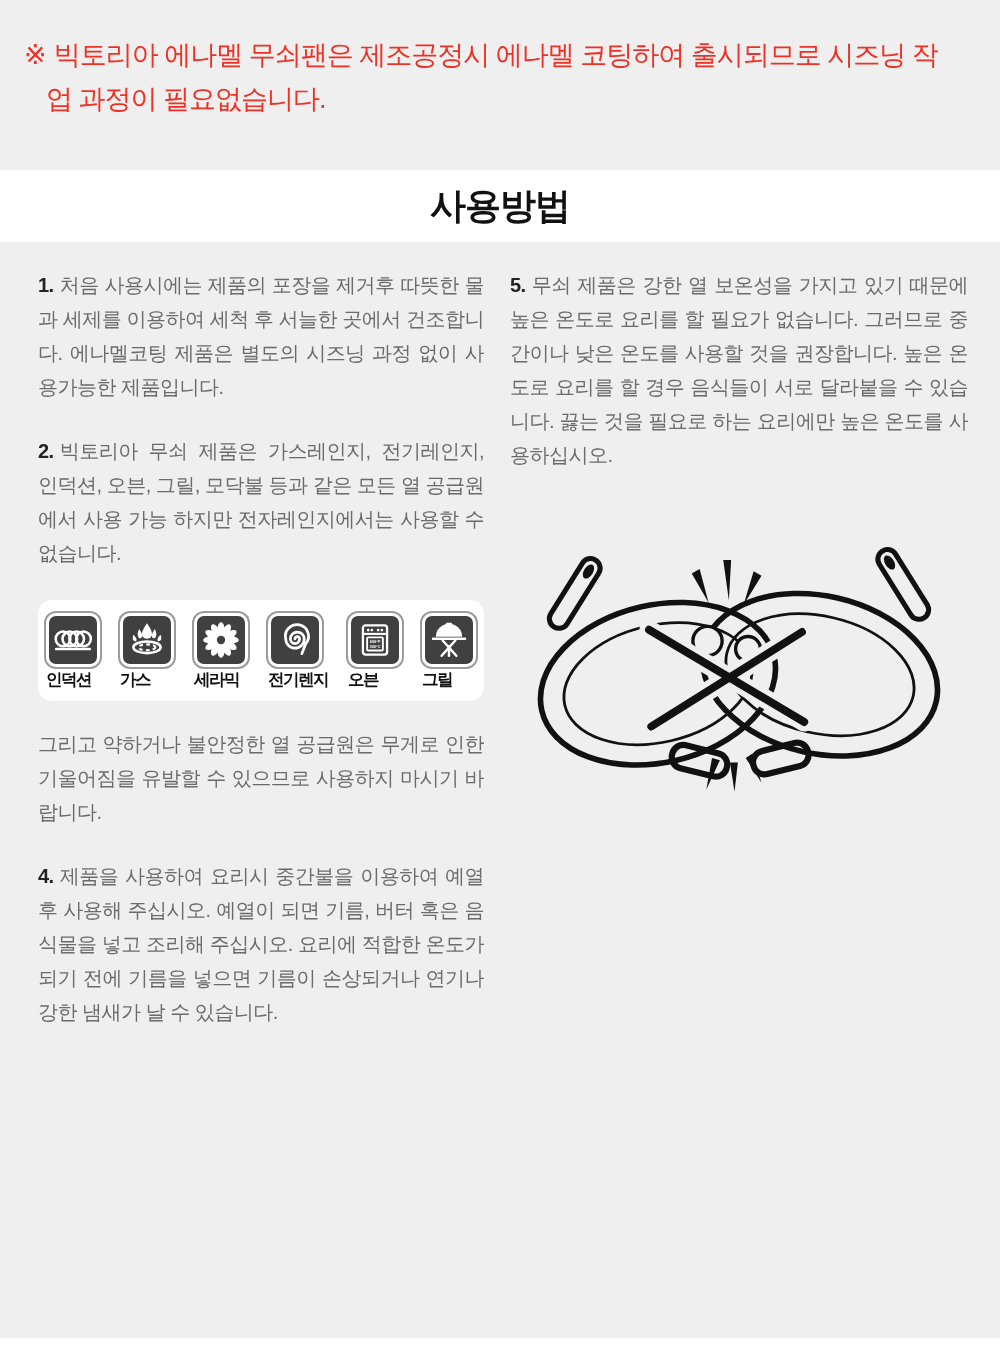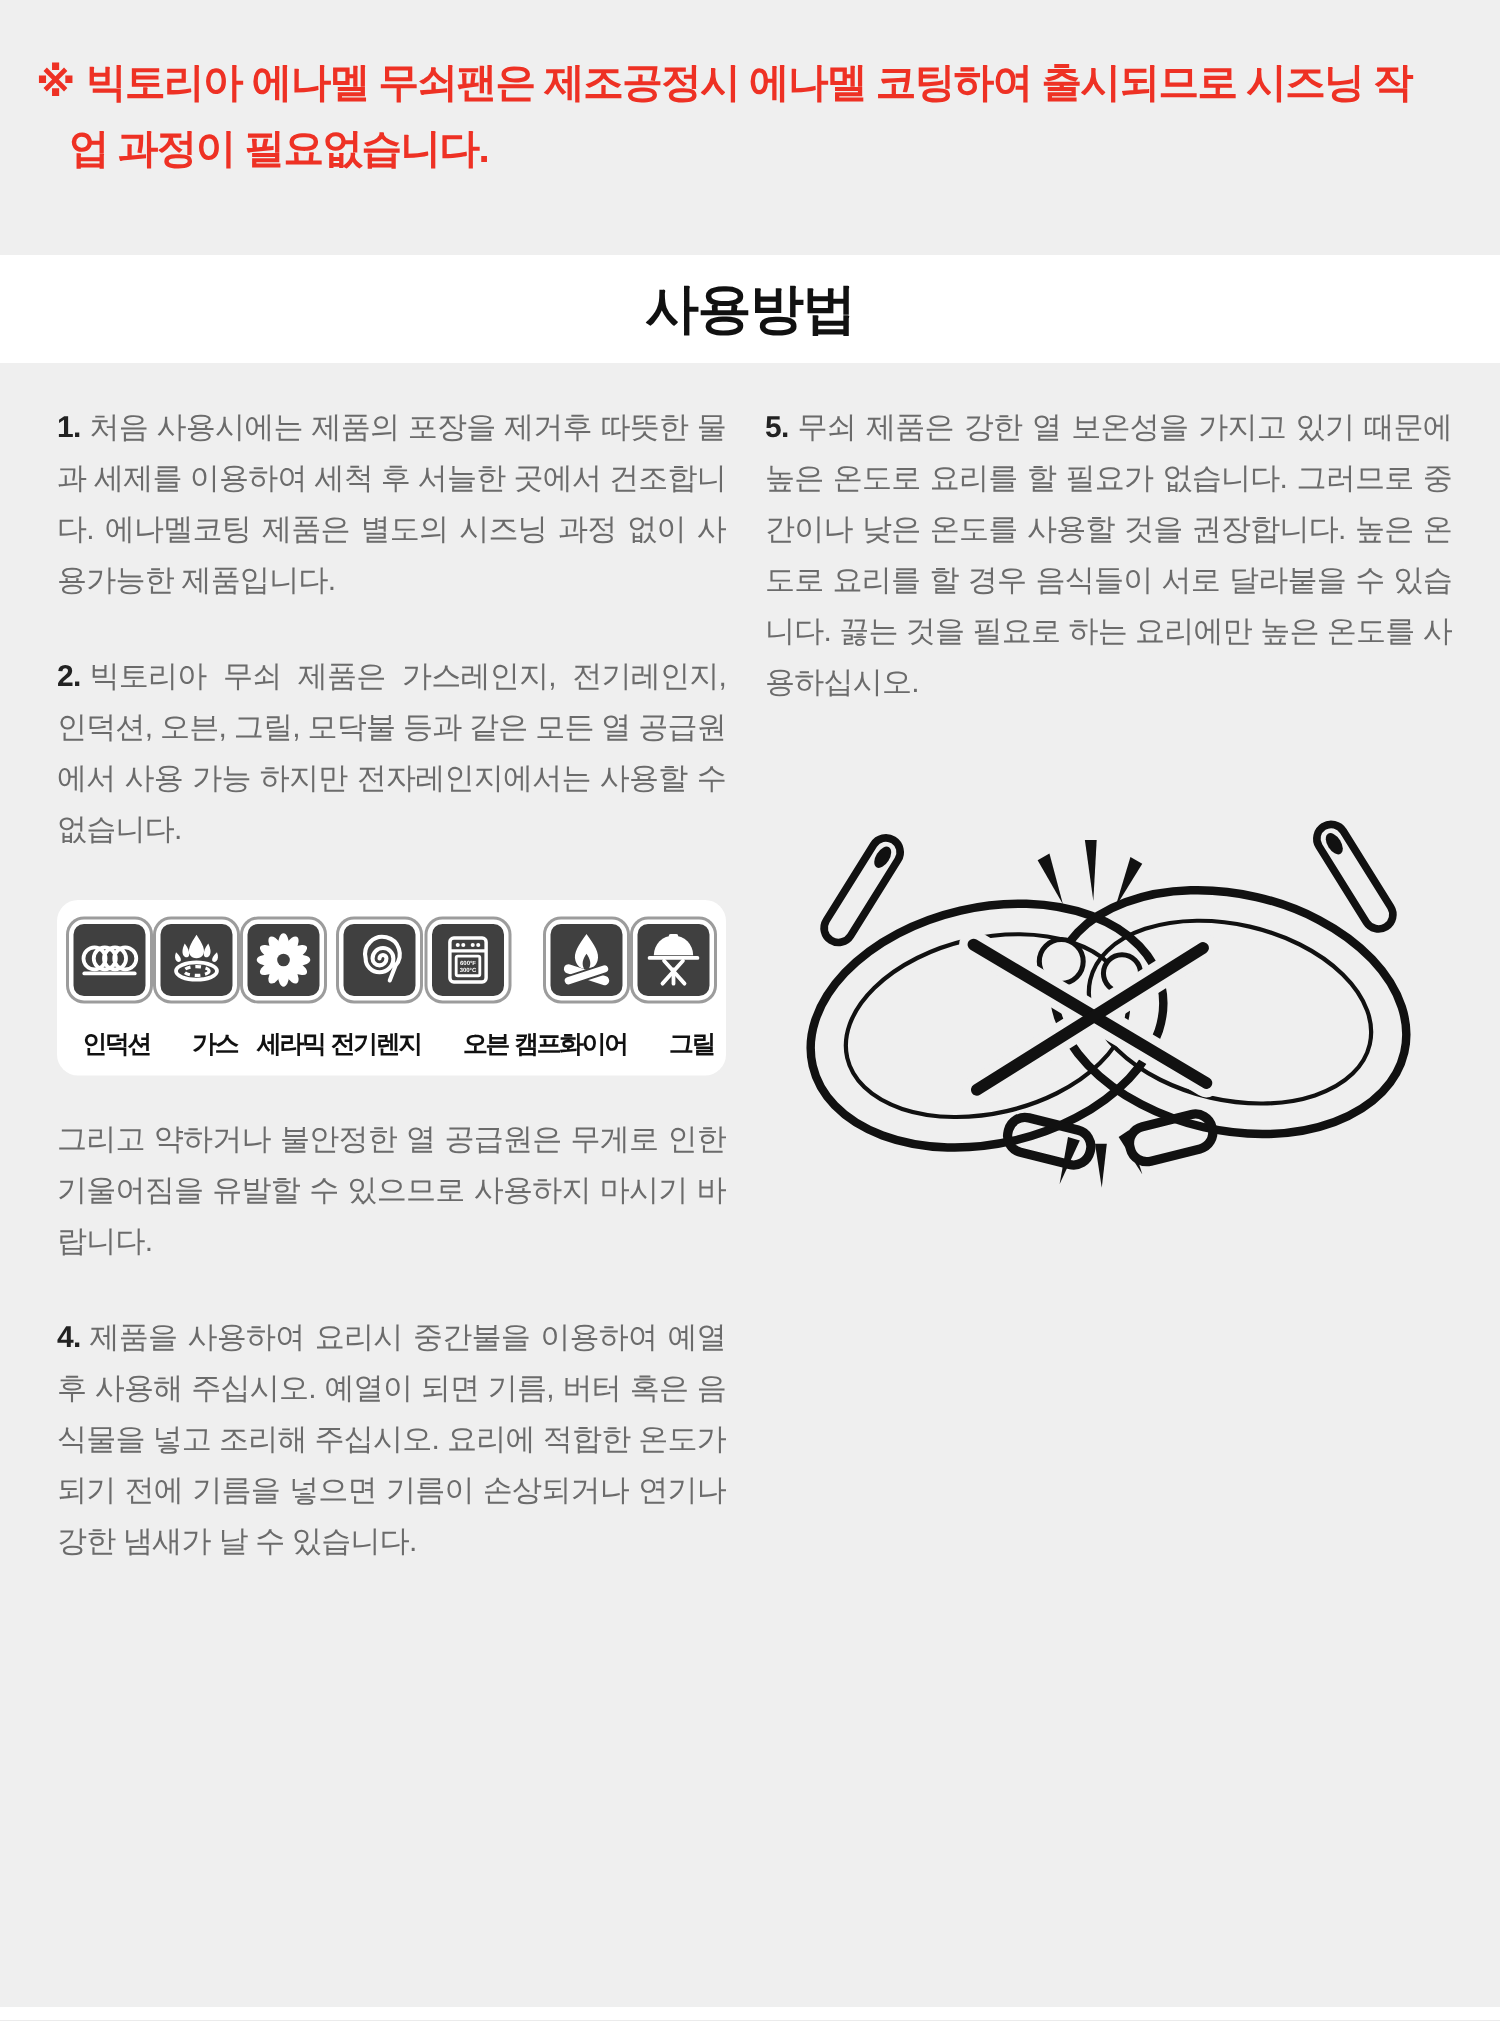--- a/index.html
+++ b/index.html
@@ -6,21 +6,21 @@
   html,body { background:#e4e4e4; }
   body { font-family:"Liberation Sans","DejaVu Sans",sans-serif; }
   .page {
     position:relative; width:1000px; height:1347px; margin:0 auto;
     background:#efefef; overflow:hidden;
   }
   
   .notice { padding:34px 40px 0 24px; min-height:170px; }
   .notice p {
     position:relative; padding-left:22px; text-indent:-22px;
-    color:#ee3124; font-size:27px; line-height:1.62; font-weight:700;
+    color:#ee3124; font-size:27px; line-height:1.62; font-weight:400;
     letter-spacing:-1px;
   }
   .notice .mark { margin-right:8px; }
   
   .title-band {
     height:72px; background:#ffffff;
     display:flex; align-items:center; justify-content:center;
   }
   .title-band h1 { font-size:36px; font-weight:700; color:#111; letter-spacing:-1px; }
   
@@ -31,21 +31,21 @@
     font-size:20px; line-height:34px; color:#6b6b6b; text-align:justify;
     letter-spacing:-0.5px; margin-bottom:30px;
   }
   .para .num { color:#222; font-weight:700; margin-right:6px; }
   
   .heat-strip {
     background:#ffffff; border-radius:14px;
     padding:13px 8px 10px; margin:2px 0 26px;
     display:flex; justify-content:space-between; align-items:flex-start;
   }
-  .heat-item { display:flex; flex-direction:column; align-items:flex-end; gap:18px; min-width:0; }
+  .heat-item { display:flex; flex-direction:column; align-items:flex-start; gap:2px; min-width:0; }
   .badge {
     width:54px; height:54px; background:#404040; border-radius:10px;
     border:3px solid #ffffff; box-shadow:0 0 0 2px #9c9c9c;
     display:flex; align-items:center; justify-content:center; flex:0 0 auto;
   }
   .badge svg { display:block; }
   .lbl { font-weight:700; font-size:16.5px; color:#111; letter-spacing:-1.5px; white-space:nowrap; }
   
   .pan-illustration { margin-top:34px; padding:0 4px; }
   .pan-illustration svg { width:100%; height:auto; display:block; }
@@ -145,32 +145,20 @@
               <circle cx="26.5" cy="10.5" r="1.3" fill="#fff"></circle>
               <path d="M8.5 14.2 H31.5" stroke="#fff" stroke-width="2"></path>
               <rect x="12.5" y="17.5" width="15" height="12.5" rx="1" stroke="#fff" stroke-width="1.8"></rect>
               <text x="20" y="23" text-anchor="middle" font-size="3.8" font-weight="bold" fill="#fff">600°F</text>
               <text x="20" y="27.6" text-anchor="middle" font-size="3.8" font-weight="bold" fill="#fff">300°C</text>
             </svg>
           </div>
           <div class="lbl">오븐</div>
         </div>
 
-        <div class="heat-item">
-          <div class="badge">
-            <svg width="42" height="42" viewBox="0 0 40 40">
-              <path d="M20 3.5 C15 10.5 11.5 15.5 13 20.5 C14 23.8 16.5 25.5 18.5 25.5 C16.8 22.5 17.5 19.5 20 16 C22.5 19.5 23.2 22.5 21.5 25.5 C23.5 25.5 26 23.8 27 20.5 C28.5 15.5 25 10.5 20 3.5 Z" fill="#fff"></path>
-              <g>
-                <rect x="5" y="26.5" width="30" height="5.8" rx="2.9" fill="#fff" transform="rotate(18 20 29.5)"></rect>
-                <rect x="5" y="26.5" width="30" height="5.8" rx="2.9" fill="#fff" stroke="#404040" stroke-width="1.2" transform="rotate(-18 20 29.5)"></rect>
-              </g>
-            </svg>
-          </div>
-          <div class="lbl">캠프화이어</div>
-        </div>
 
         <div class="heat-item">
           <div class="badge">
             <svg width="42" height="42" viewBox="0 0 40 40" fill="none">
               <rect x="17" y="3.5" width="6" height="2.4" rx="1.2" fill="#fff"></rect>
               <path d="M7.5 17 A12.5 12.5 0 0 1 32.5 17 Z" fill="#fff"></path>
               <path d="M4.8 18.7 H35.2" stroke="#fff" stroke-width="2.4" stroke-linecap="round"></path>
               <path d="M14 20.5 L27 35" stroke="#fff" stroke-width="2.4" stroke-linecap="round"></path>
               <path d="M26 20.5 L13 35" stroke="#fff" stroke-width="2.4" stroke-linecap="round"></path>
               <path d="M20 26 V35" stroke="#fff" stroke-width="2.4" stroke-linecap="round"></path>

